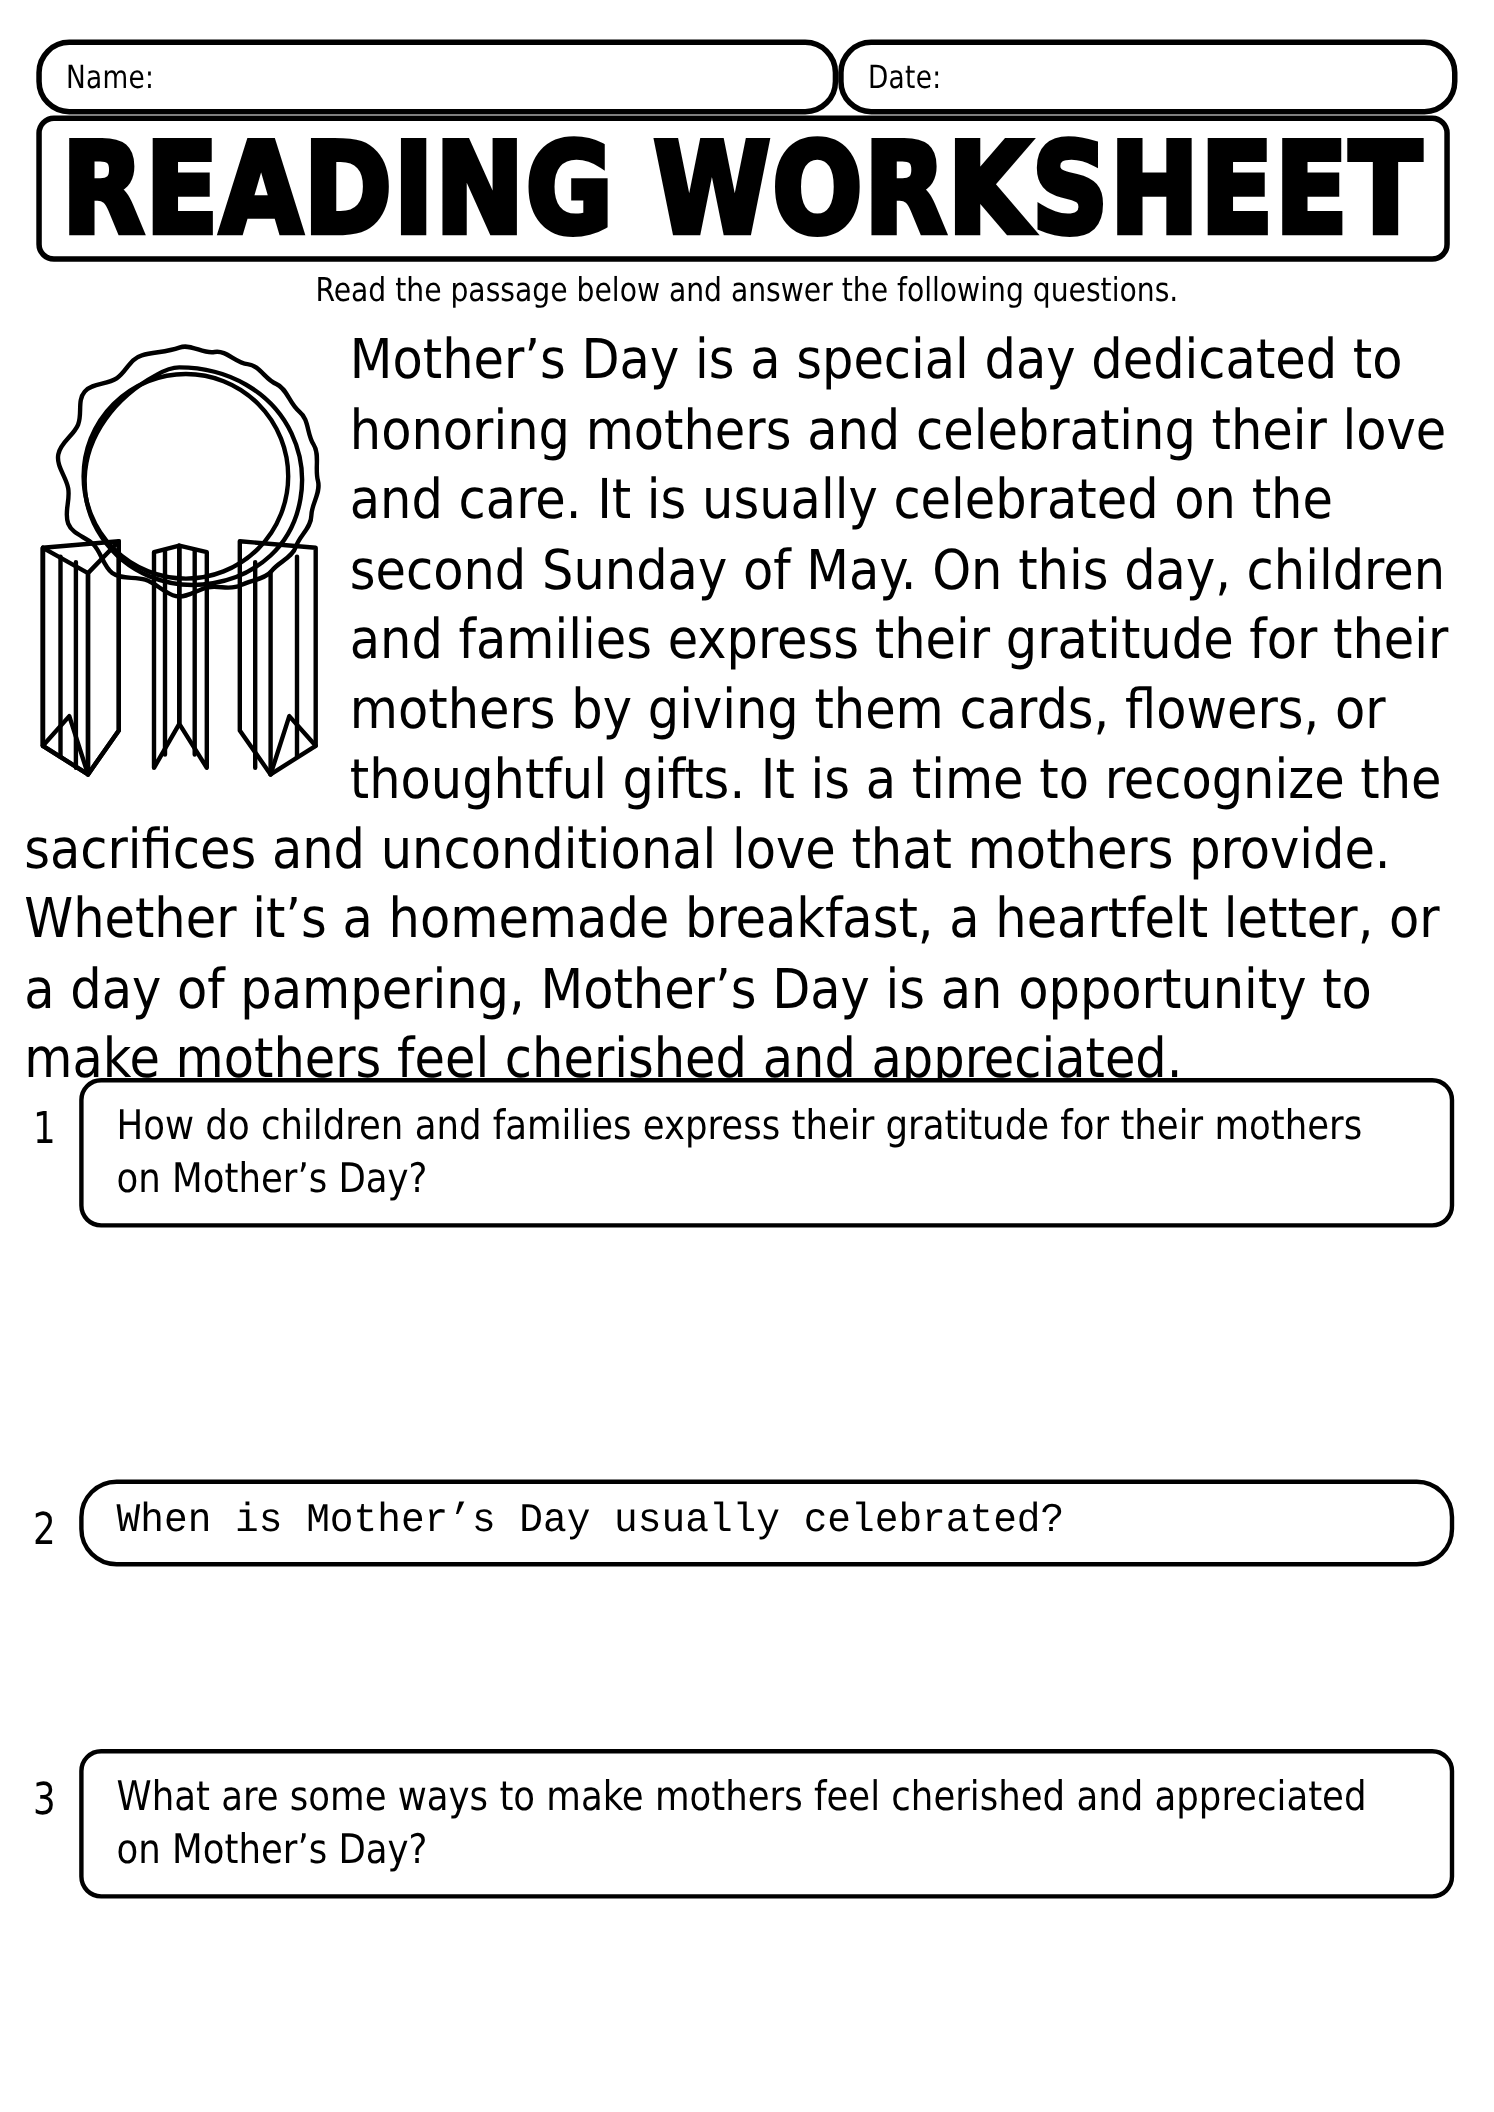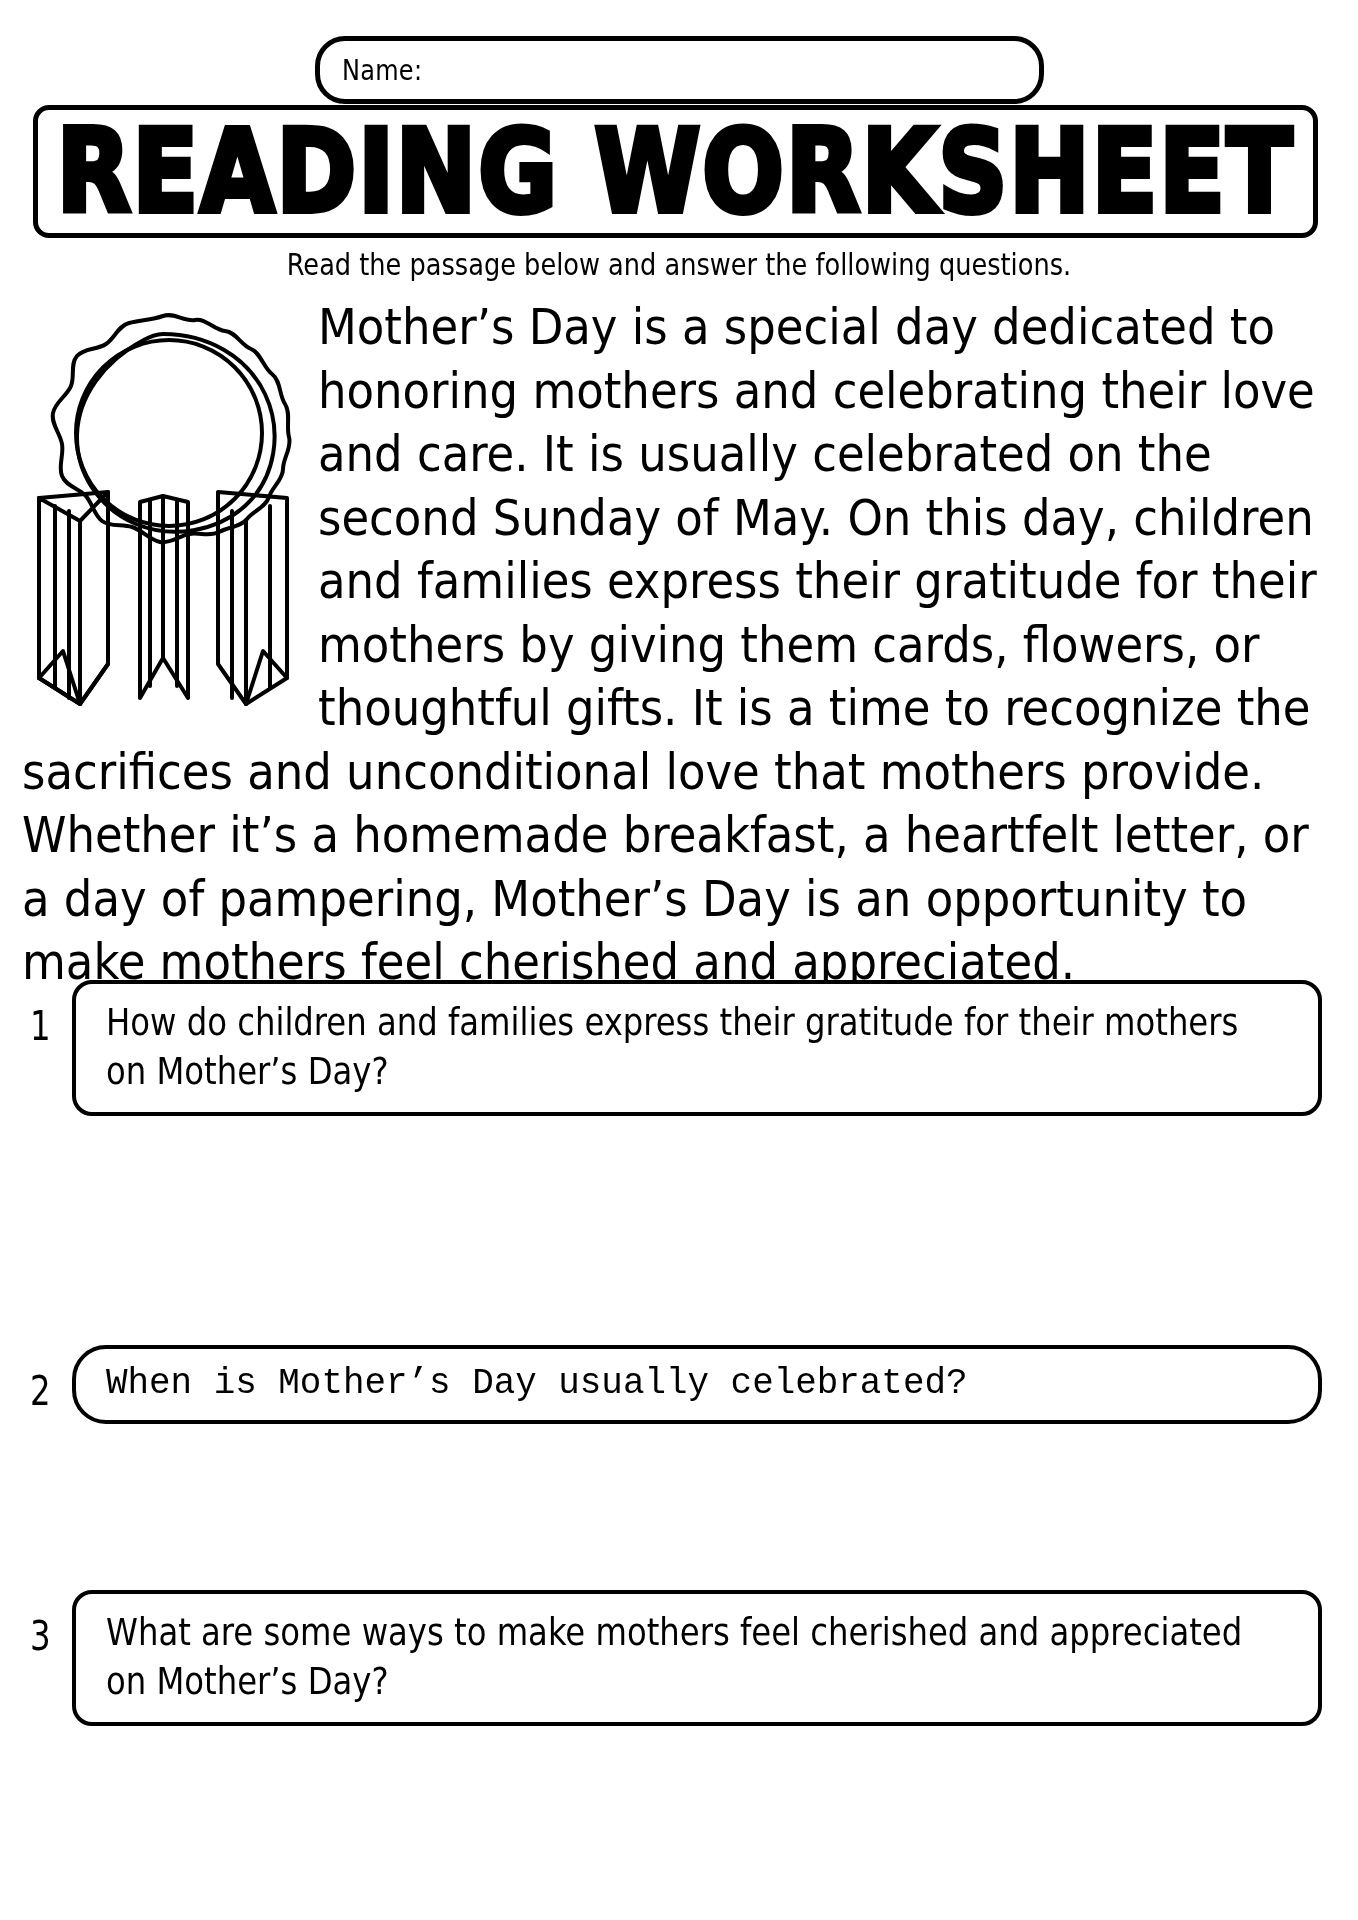--- a/index.html
+++ b/index.html
@@ -22,21 +22,20 @@
   }
 
   
   .header-row {
     position: absolute;
     left: 33px;
     top: 36px;
     width: 1292px;
     height: 68px;
     display: flex;
-    justify-content: center;
   }
   .field-box {
     box-sizing: border-box;
     border: 5px solid #000;
     border-radius: 30px;
     background: #fff;
     display: flex;
     align-items: center;
     padding-left: 22px;
   }
@@ -160,20 +159,23 @@
   #q3 { top: 1590px; }
 </style>
 </head>
 <body>
 
 <div class="page">
 
   <div class="header-row">
     <div class="field-box name">
       <span class="field-label">Name:</span>
+    </div>
+    <div class="field-box date">
+      <span class="field-label">Date:</span>
     </div>
   </div>
 
   <div class="title-box">
     <div class="title-text">READING WORKSHEET</div>
   </div>
 
   <div class="subtitle">Read the passage below and answer the following questions.</div>
 
   <div class="passage-wrap">

